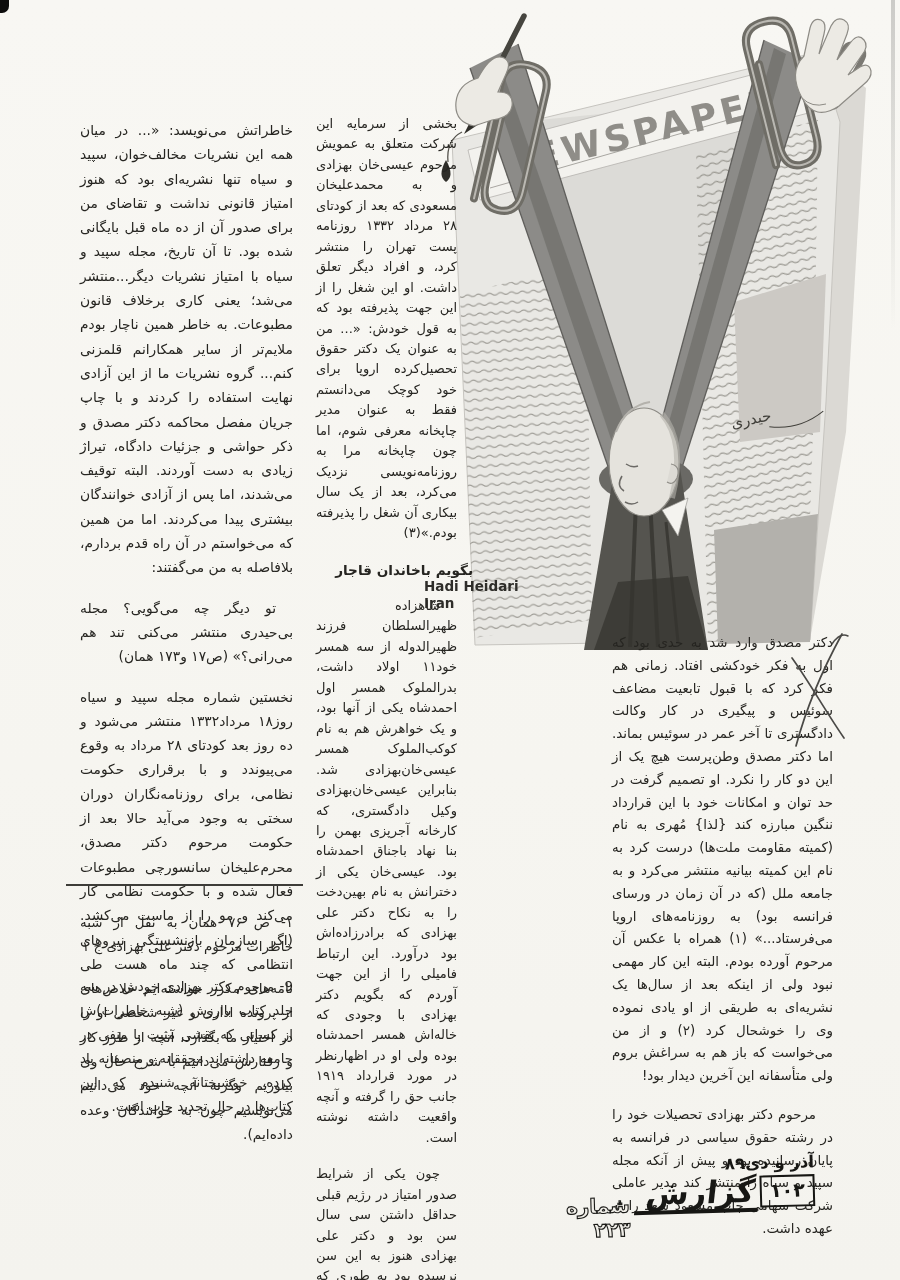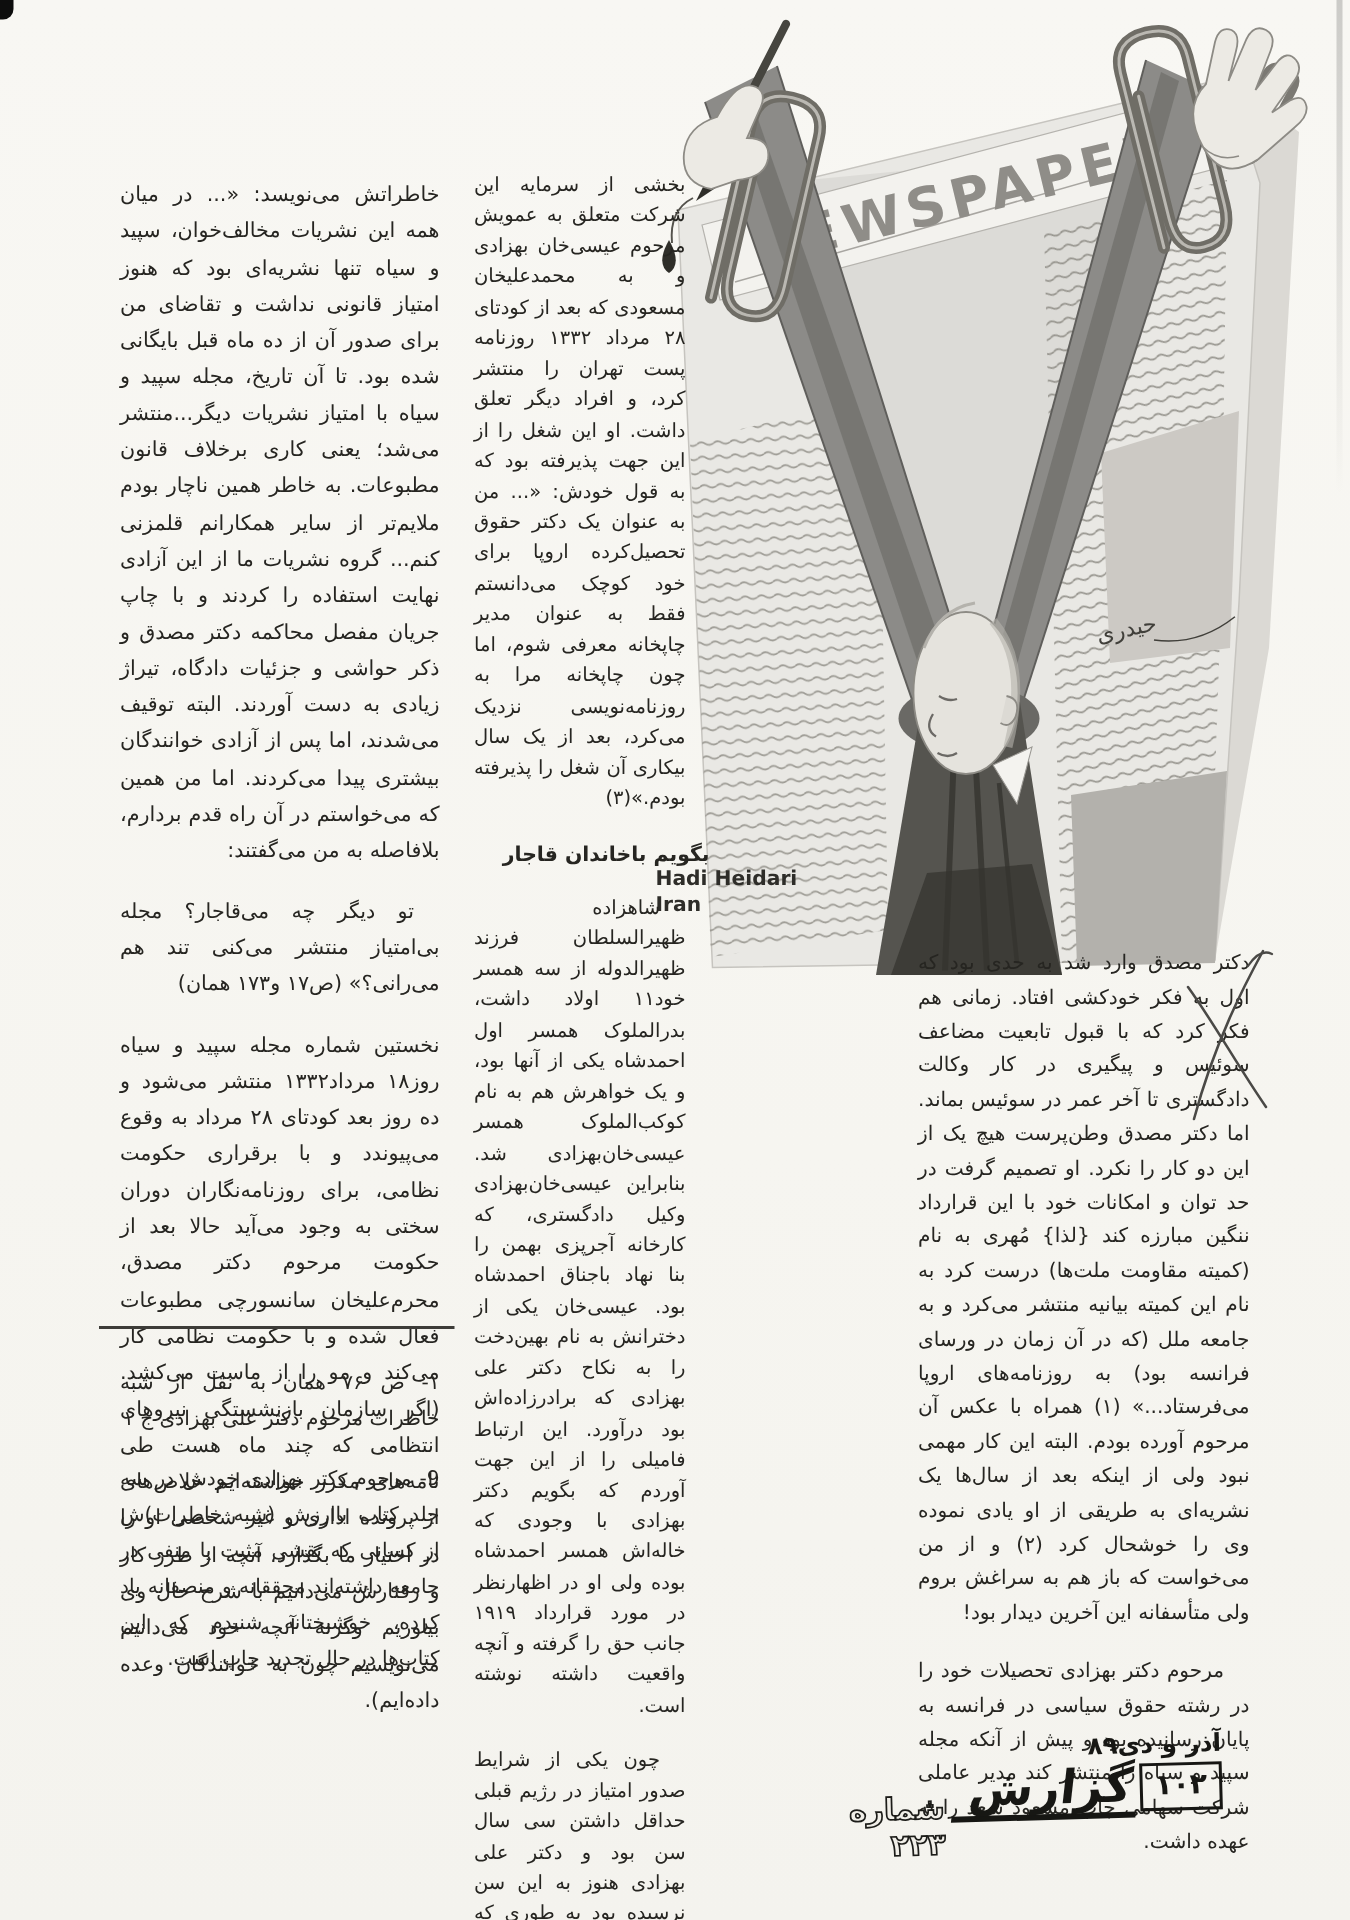--- a/index.html
+++ b/index.html
@@ -14,21 +14,21 @@
   .col p{margin:16px;}
   .col p.indent{text-indent:17px;}
   .col-left{left:64px;top:102px;width:245px;font-size:13.8px;line-height:24.3px;}
   .fn-divider{position:absolute;left:66px;top:884px;width:237px;height:2px;background:#3d3c38;}
   .footnotes{left:64px;top:895px;width:245px;font-size:13.4px;line-height:24px;}
   .footnotes h3{margin:0 0 22px 0;font-size:14.6px;font-weight:bold;}
   .col-mid{left:300px;top:98px;width:173px;font-size:13px;line-height:20.45px;}
   .col-mid h3{margin:3px 0 2px 0;font-size:13.6px;font-weight:bold;text-align:right;}
   .col-right{left:596px;top:616px;width:253px;font-size:13.4px;line-height:22.8px;}
   .credit{position:absolute;left:424px;top:578px;direction:ltr;font-size:13.5px;
-        font-weight:bold;line-height:16.5px;color:#2e2d29;margin-left:13px;}
+        font-weight:bold;line-height:16.5px;color:#2e2d29;}
   .illustration{position:absolute;left:378px;top:2px;width:507px;height:648px;}
   .x-mark{position:absolute;left:786px;top:628px;width:68px;height:126px;}
   .footer{position:absolute;left:535px;top:1156px;width:280px;direction:rtl;
         transform:rotate(-1.6deg);color:#171714;}
   .footer-date{text-align:right;padding-left:58px;font-size:16.5px;font-weight:bold;
         letter-spacing:.5px;}
   .footer-row{display:flex;direction:rtl;align-items:flex-start;margin-top:3px;}
   .page-box{border:2.4px solid #161613;padding:1px 8px 3px 8px;font-size:19px;
         font-weight:bold;line-height:24px;}
   .mag-logo{font-size:31px;font-weight:bold;line-height:30px;transform:skewX(-8deg);
@@ -130,21 +130,21 @@
     </g>
   </svg>
 
   <div class="credit">
     <div>Hadi Heidari</div>
     <div>Iran</div>
   </div>
 
   <div class="col col-left">
     <p>خاطراتش می‌نویسد: «... در میان همه این نشریات مخالف‌خوان، سپید و سیاه تنها نشریه‌ای بود که هنوز امتیاز قانونی نداشت و تقاضای من برای صدور آن از ده ماه قبل بایگانی شده بود. تا آن تاریخ، مجله سپید و سیاه با امتیاز نشریات دیگر...منتشر می‌شد؛ یعنی کاری برخلاف قانون مطبوعات. به خاطر همین ناچار بودم ملایم‌تر از سایر همکارانم قلمزنی کنم... گروه نشریات ما از این آزادی نهایت استفاده را کردند و با چاپ جریان مفصل محاکمه دکتر مصدق و ذکر حواشی و جزئیات دادگاه، تیراژ زیادی به دست آوردند. البته توقیف می‌شدند، اما پس از آزادی خوانندگان بیشتری پیدا می‌کردند. اما من همین که می‌خواستم در آن راه قدم بردارم، بلافاصله به من می‌گفتند:</p>
-    <p class="indent">تو دیگر چه می‌قاجار؟ مجله بی‌امتیاز منتشر می‌کنی تند هم می‌رانی؟» (ص۱۷ و۱۷۳ همان)</p>
+    <p class="indent">تو دیگر چه می‌گویی؟ مجله بی‌حیدری منتشر می‌کنی تند هم می‌رانی؟» (ص۱۷ و۱۷۳ همان)</p>
     <p>نخستین شماره مجله سپید و سیاه روز۱۸ مرداد۱۳۳۲ منتشر می‌شود و ده روز بعد کودتای ۲۸ مرداد به وقوع می‌پیوندد و با برقراری حکومت نظامی، برای روزنامه‌نگاران دوران سختی به وجود می‌آید حالا بعد از حکومت مرحوم دکتر مصدق، محرم‌علیخان سانسورچی مطبوعات فعال شده و با حکومت نظامی کار می‌کند و مو را از ماست می‌کشد. (اگر سازمان بازنشستگی نیروهای انتظامی که چند ماه هست طی نامه‌های مکرر خواسته‌ایم خلاص‌های از پرونده اداری و غیر شخصی او را در اختیار ما بگذارد، آنچه از طرز کار و رفتارش می‌دانیم با شرح حال وی بیاوریم وگرنه آنچه خود می‌دانیم می‌نویسیم چون به خوانندگان وعده داده‌ایم).</p>
   </div>
 
   <div class="fn-divider"></div>
 
   <div class="col footnotes">
     <p>۱- ص ۷۶ همان به نقل از شبه خاطرات مرحوم دکتر علی بهزادی ج ۱</p>
     <p>9- مرحوم دکتر بهزادی خودش در سه جلد کتاب باارزش (شبه خاطرات)ش از کسانی که نقشی مثبت یا منفی در جامعه داشته‌اند محققانه و منصفانه یاد کرده، خوشبختانه شنیدم که این کتاب‌ها در حال تجدید چاپ است.</p>
   </div>
 

